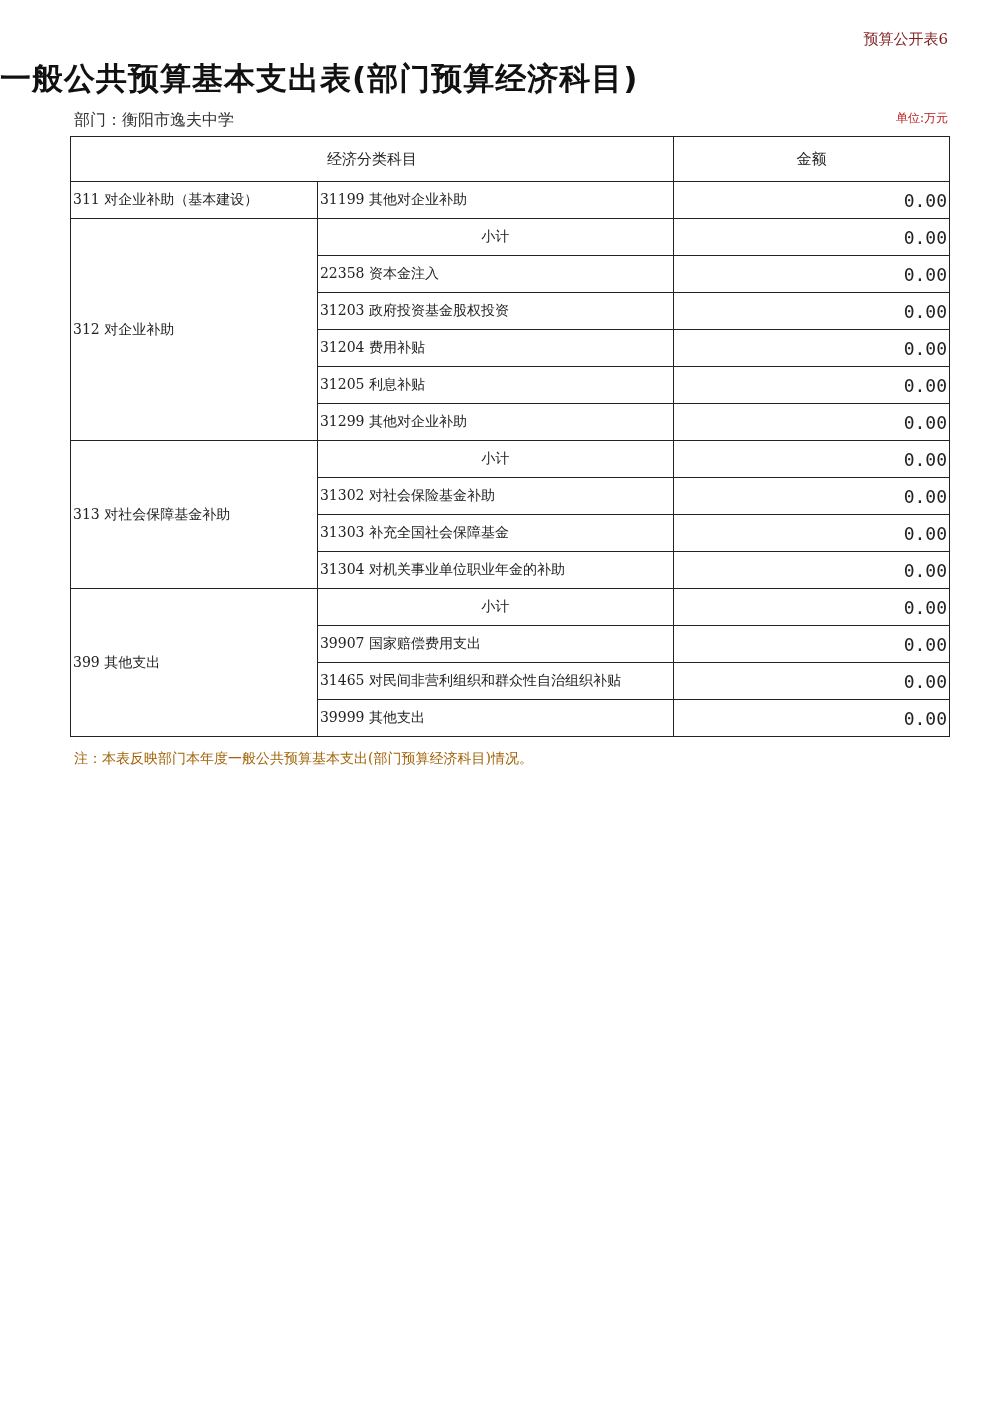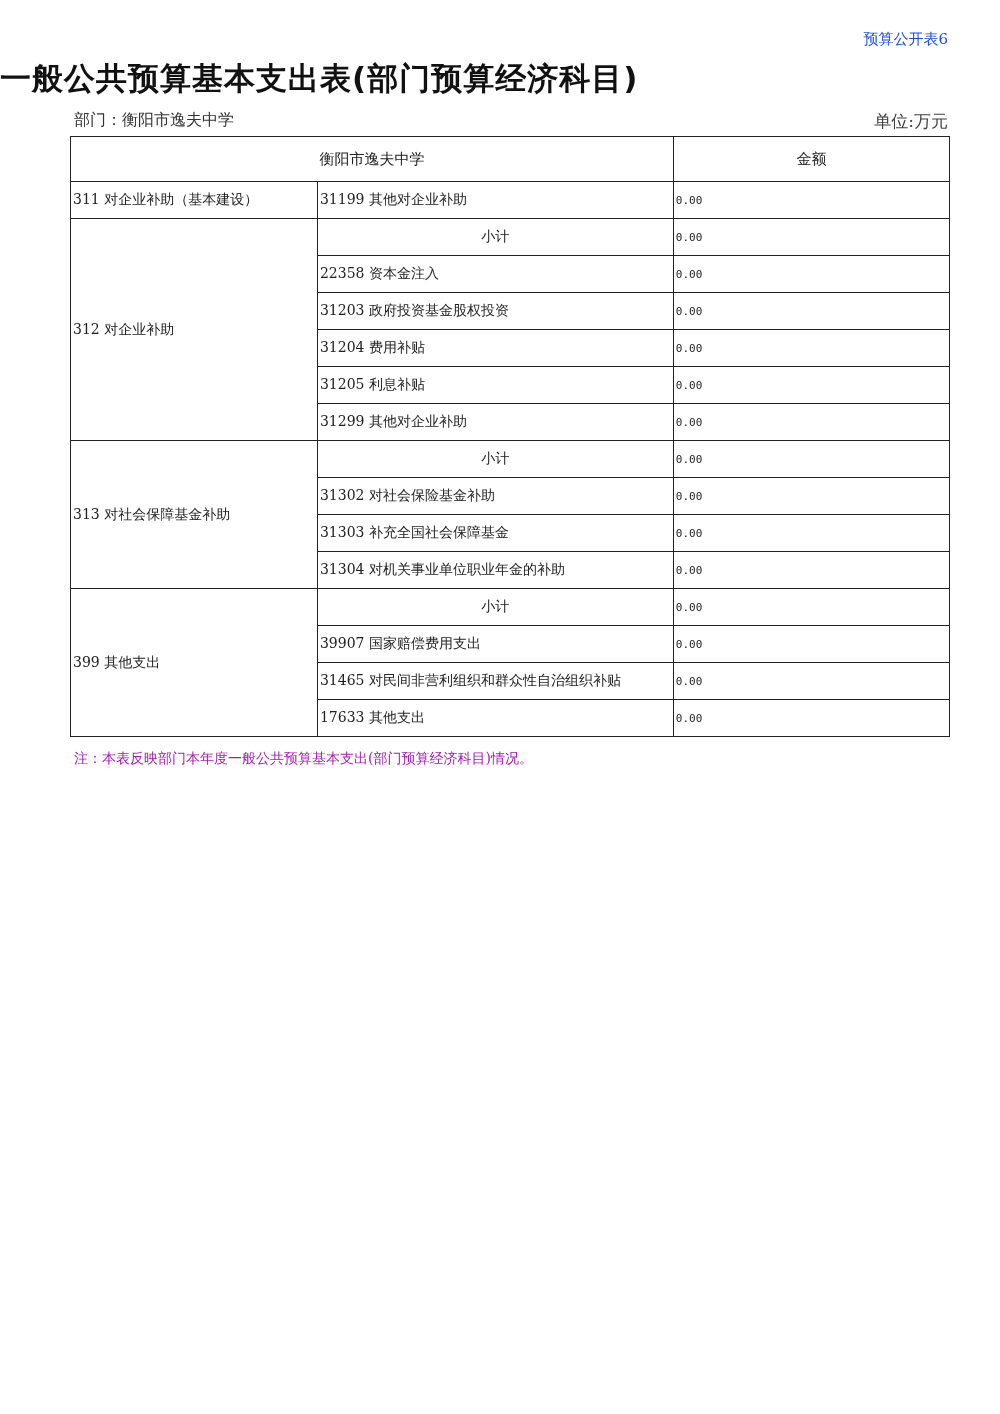--- a/index.html
+++ b/index.html
@@ -1,54 +1,54 @@
 <!DOCTYPE html>
 <html><head>
 <meta charset="utf-8">
 <style>
   html, body { margin: 0; padding: 0; background: #ffffff; }
   body { width: 1000px; height: 1414px; position: relative; overflow: hidden;
          font-family: "DejaVu Serif", "Liberation Serif", serif; color: #222; }
-  .form-no { position: absolute; top: 30px; right: 52px; font-size: 15px; color: #1d4ed8; }
+  .form-no { position: absolute; top: 30px; right: 52px; font-size: 15px; color: #7f1d1d; }
   .title { position: absolute; top: 58px; left: 0; width: 1000px; text-align: left;
            font-family: "DejaVu Sans", "Liberation Sans", sans-serif; font-size: 31px; font-weight: bold;
            letter-spacing: 1px; color: #111; }
   .dept { position: absolute; top: 110px; left: 74px; font-size: 16px; color: #333; }
-  .unit { position: absolute; top: 110px; right: 52px; font-size: 17px; color: #404040; }
+  .unit { position: absolute; top: 110px; right: 52px; font-size: 12px; color: #b91c1c; }
   table.budget { position: absolute; top: 136px; left: 70px; width: 880px; border-collapse: collapse;
                  table-layout: fixed; font-size: 14px; }
   table.budget td, table.budget th { border: 1.5px solid #222; padding: 0 2px; height: 36px;
                  font-weight: normal; white-space: nowrap; overflow: hidden; }
   table.budget th { height: 44px; font-size: 15px; text-align: center; }
   .c1 { width: 245px; }
   .c2 { width: 353px; }
   .c3 { width: 274px; }
   td.cat { vertical-align: middle; text-align: left; }
   td.sub { text-align: left; }
   td.subtotal { text-align: center; }
-  td.amt { text-align: left; font-family: "DejaVu Sans Mono", "Liberation Mono", monospace; font-size: 11px; margin-left: 32px; }
-  .note { position: absolute; top: 750px; left: 74px; font-size: 14px; color: #a21caf; }
+  td.amt { text-align: right; font-family: "DejaVu Sans Mono", "Liberation Mono", monospace; font-size: 18px; margin-left: 32px; }
+  .note { position: absolute; top: 750px; left: 74px; font-size: 14px; color: #a16207; }
 </style>
 </head>
 <body>
 
 <div class="form-no">预算公开表6</div>
 <div class="title">一般公共预算基本支出表(部门预算经济科目)</div>
 <div class="dept">部门：衡阳市逸夫中学</div>
 <div class="unit">单位:万元</div>
 
 <table class="budget">
   <colgroup>
       <col class="c1">
       <col class="c2">
       <col class="c3">
     </colgroup>
   <thead>
     <tr>
-      <th colspan="2">衡阳市逸夫中学</th>
+      <th colspan="2">经济分类科目</th>
       <th>金额</th>
     </tr>
   </thead>
   <tbody>
 
     <tr>
       <td class="cat" rowspan="1">311 对企业补助（基本建设）</td>
       <td class="sub">31199 其他对企业补助</td>
       <td class="amt">0.00</td>
     </tr>
@@ -104,19 +104,19 @@
     </tr>
     <tr>
       <td class="sub">39907 国家赔偿费用支出</td>
       <td class="amt">0.00</td>
     </tr>
     <tr>
       <td class="sub">31465 对民间非营利组织和群众性自治组织补贴</td>
       <td class="amt">0.00</td>
     </tr>
     <tr>
-      <td class="sub">17633 其他支出</td>
+      <td class="sub">39999 其他支出</td>
       <td class="amt">0.00</td>
     </tr>
   </tbody>
 </table>
 
 <div class="note">注：本表反映部门本年度一般公共预算基本支出(部门预算经济科目)情况。</div>
 
 </body></html>

